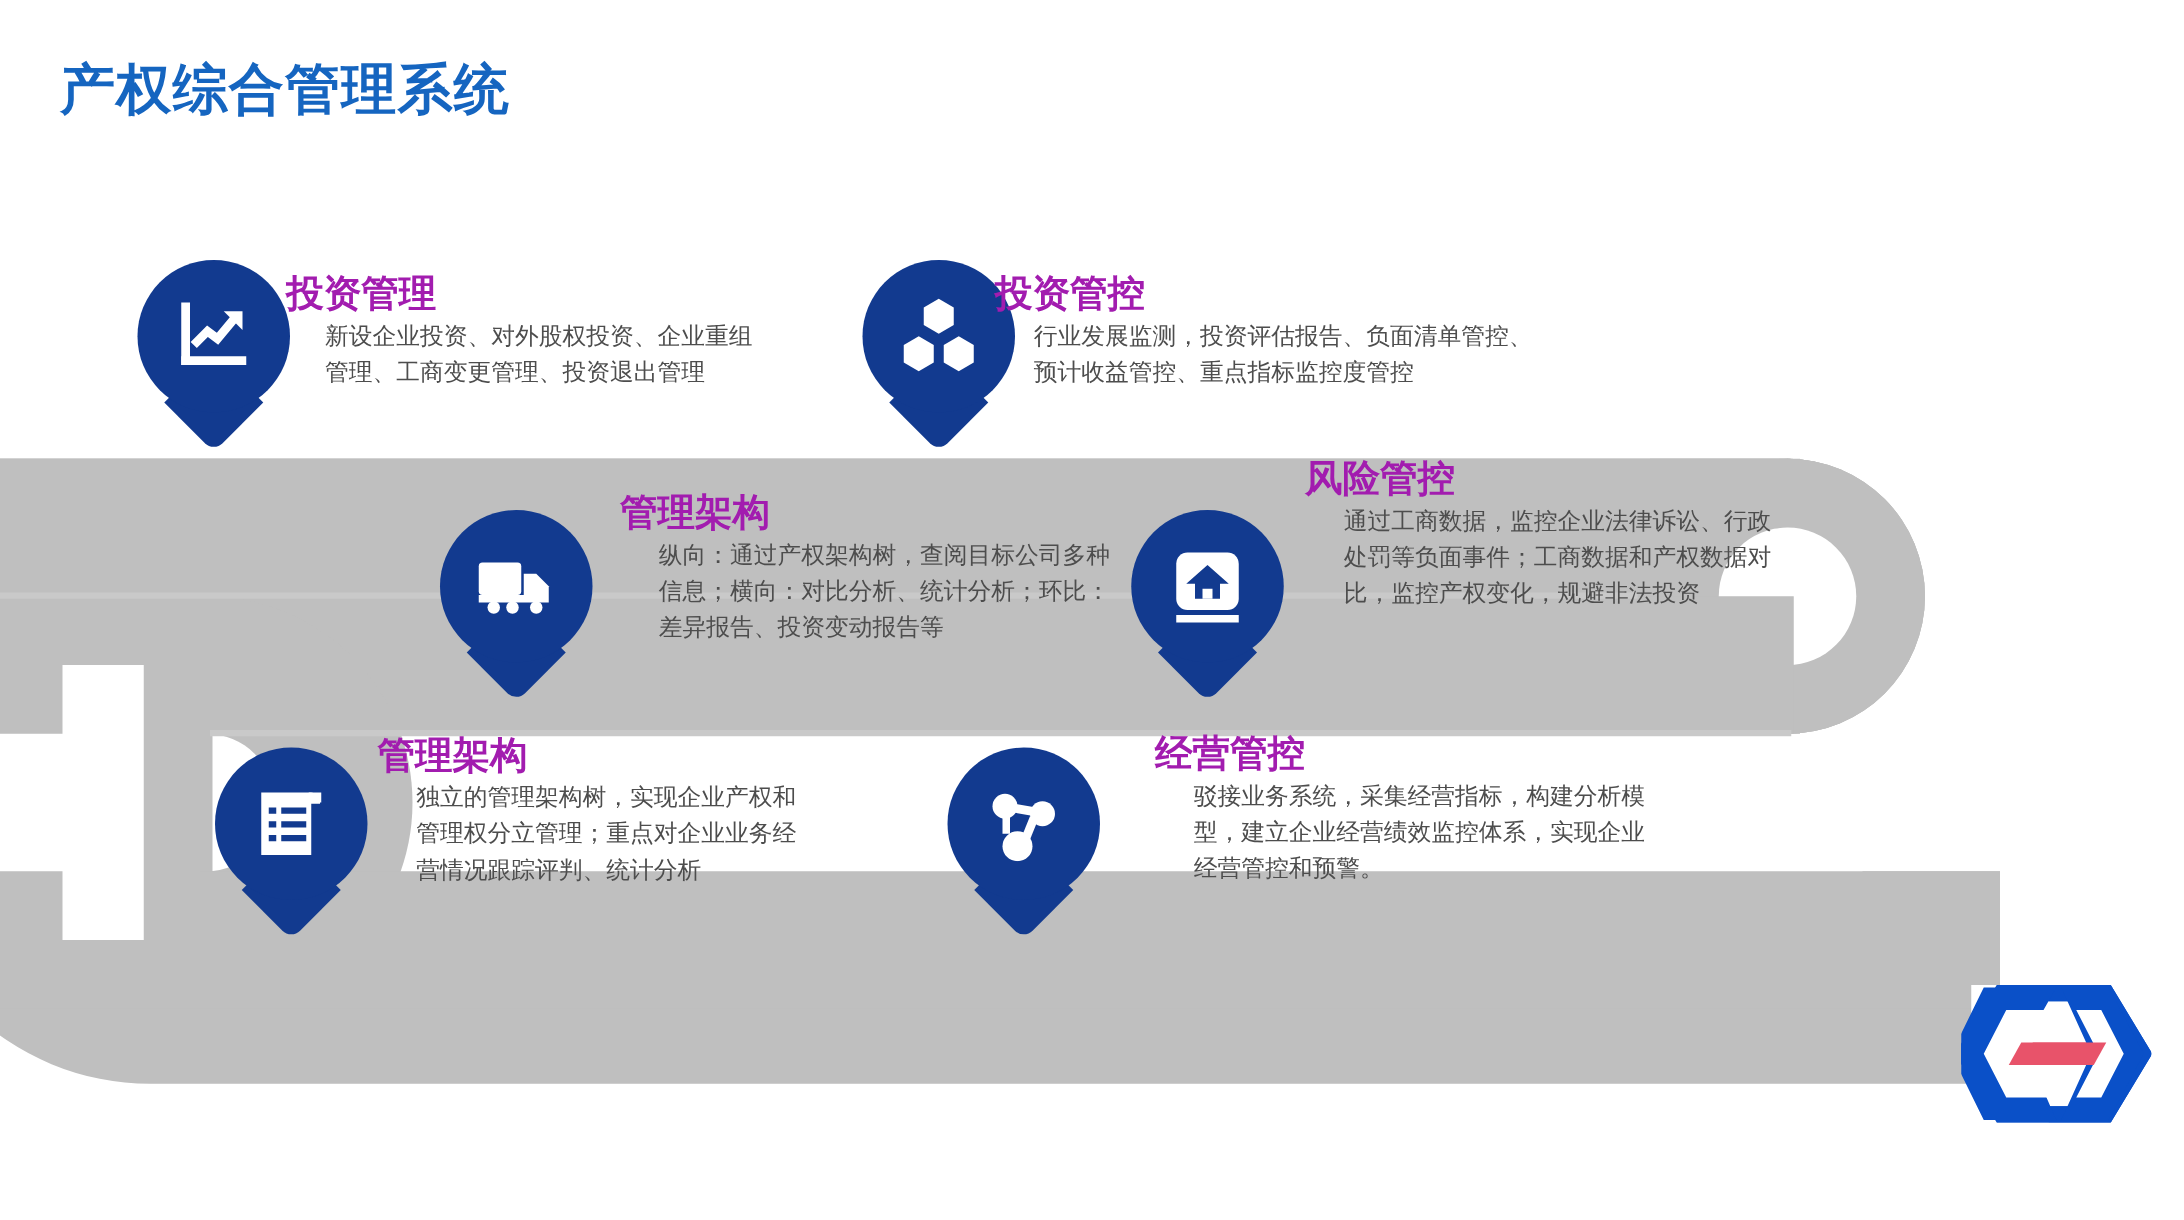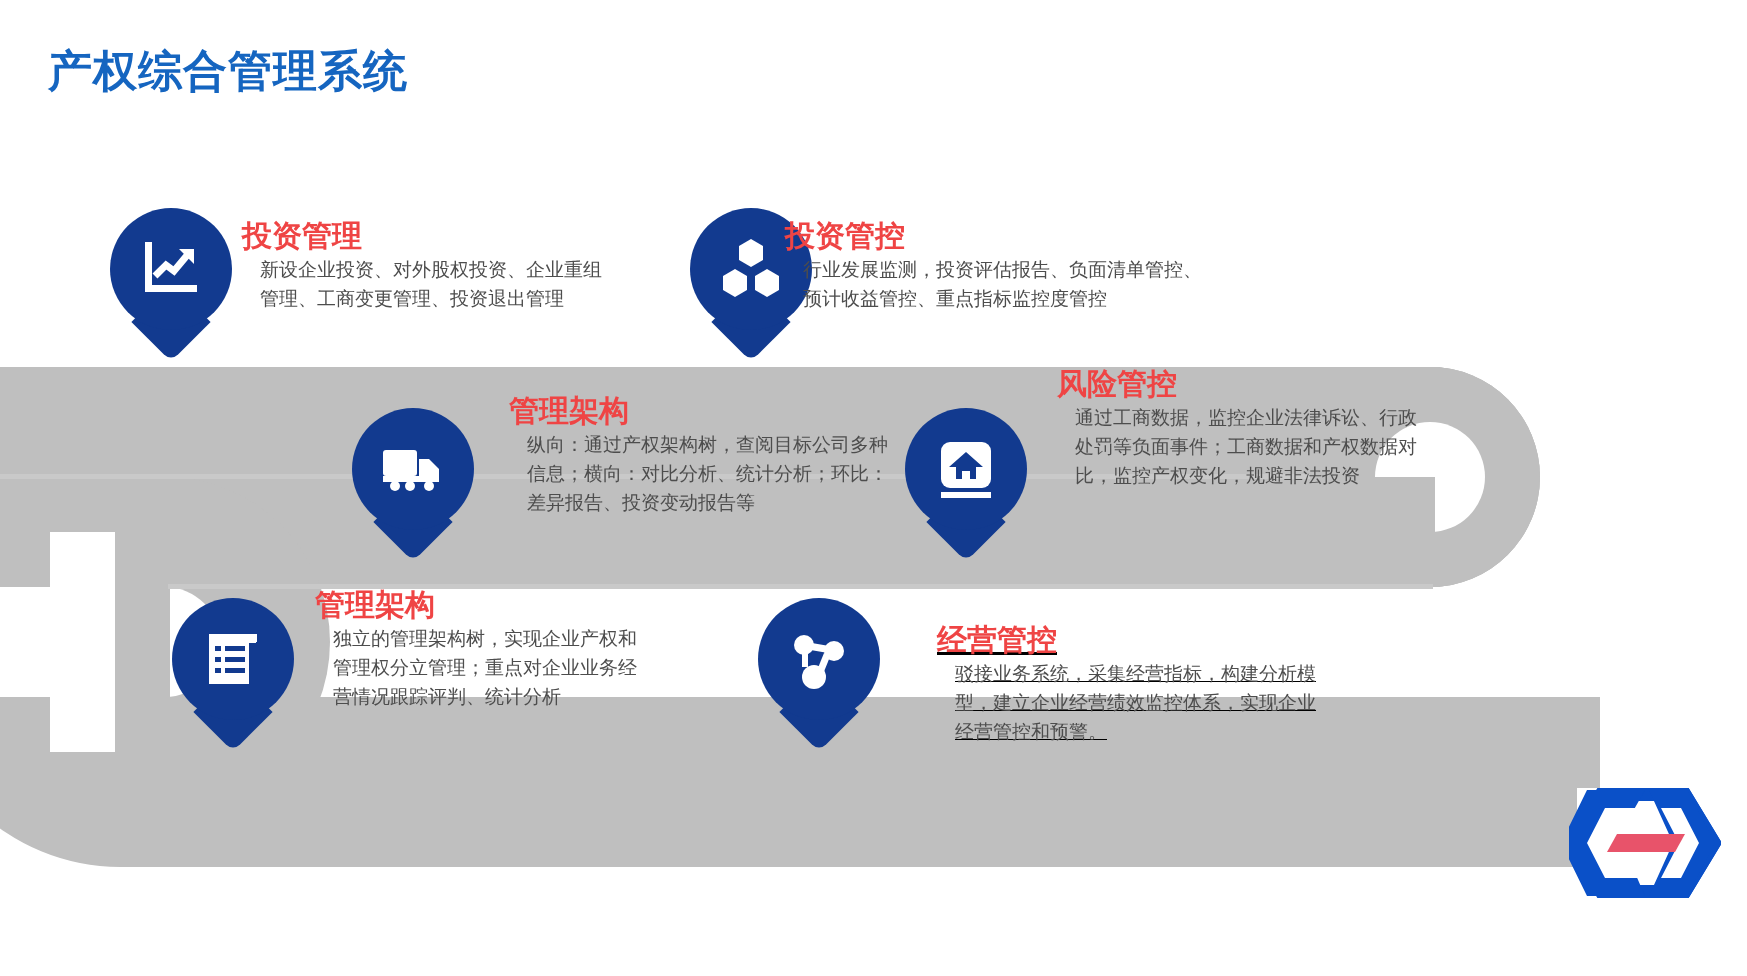--- a/index.html
+++ b/index.html
@@ -36,22 +36,22 @@
   .pin .glyph{
     position:absolute;left:0;top:0;width:122px;height:122px;
     display:flex;align-items:center;justify-content:center;
     z-index:3;
   }
   .pin .glyph svg{display:block;}
 
   
   .card-text{position:absolute;}
   .card-title{
-    font-size:30px;font-weight:bold;color:#ef4444;
-    line-height:1.08;margin:0 0 4px 17px;white-space:nowrap;
+    font-size:30px;font-weight:bold;color:#a21caf;
+    line-height:1.08;margin:0 0 4px 4px;white-space:nowrap;
   }
   .card-desc{
     font-size:19px;color:#4D4D4D;line-height:1.52;
     white-space:pre-line;
     margin-left:35px;
   }
 
   
   .logo{position:absolute;right:26px;bottom:78px;width:152px;height:110px;}
 </style>
@@ -126,21 +126,21 @@
   <div class="tail"></div>
   <div class="bulb"></div>
   <div class="glyph">
     <svg width="66" height="62" viewBox="0 0 66 62">
       <polygon points="33,1 45,8 45,22 33,29 21,22 21,8" fill="#fff"></polygon>
       <polygon points="17,31 29,38 29,52 17,59 5,52 5,38" fill="#fff"></polygon>
       <polygon points="49,31 61,38 61,52 49,59 37,52 37,38" fill="#fff"></polygon>
     </svg>
   </div>
 </div>
-<div class="card-text" style="left:768px;top:220px;">
+<div class="card-text" style="left:792px;top:220px;">
   <div class="card-title">投资管控</div>
   <div class="card-desc">行业发展监测，投资评估报告、负面清单管控、
 预计收益管控、重点指标监控度管控</div>
 </div>
 
 <div class="pin" style="left:352px;top:408px;">
   <div class="tail"></div>
   <div class="bulb"></div>
   <div class="glyph">
     <svg width="64" height="46" viewBox="0 0 64 46">
@@ -210,21 +210,21 @@
     <svg width="62" height="60" viewBox="0 0 62 60">
       <circle cx="16" cy="16" r="10" fill="#fff"></circle>
       <circle cx="46" cy="22" r="10" fill="#fff"></circle>
       <circle cx="26" cy="48" r="12" fill="#fff"></circle>
       <rect x="14" y="16" width="6" height="22" fill="#fff"></rect>
       <rect x="18" y="13" width="28" height="7" fill="#fff" transform="rotate(10 18 13)"></rect>
       <rect x="36" y="24" width="7" height="22" fill="#fff" transform="rotate(22 36 24)"></rect>
     </svg>
   </div>
 </div>
-<div class="card-text" style="left:920px;top:624px;text-decoration:underline;">
+<div class="card-text" style="left:920px;top:588px;">
   <div class="card-title">经营管控</div>
   <div class="card-desc">驳接业务系统，采集经营指标，构建分析模
 型，建立企业经营绩效监控体系，实现企业
 经营管控和预警。</div>
 </div>
 
 <div class="logo">
   <svg width="152" height="110" viewBox="0 0 152 110">
     <polygon points="40,2 108,2 140,55 108,108 40,108 8,55" fill="none" stroke="#0A50C8" stroke-width="22"></polygon>
     <rect x="8" y="0" width="62" height="110" fill="#ffffff"></rect>

